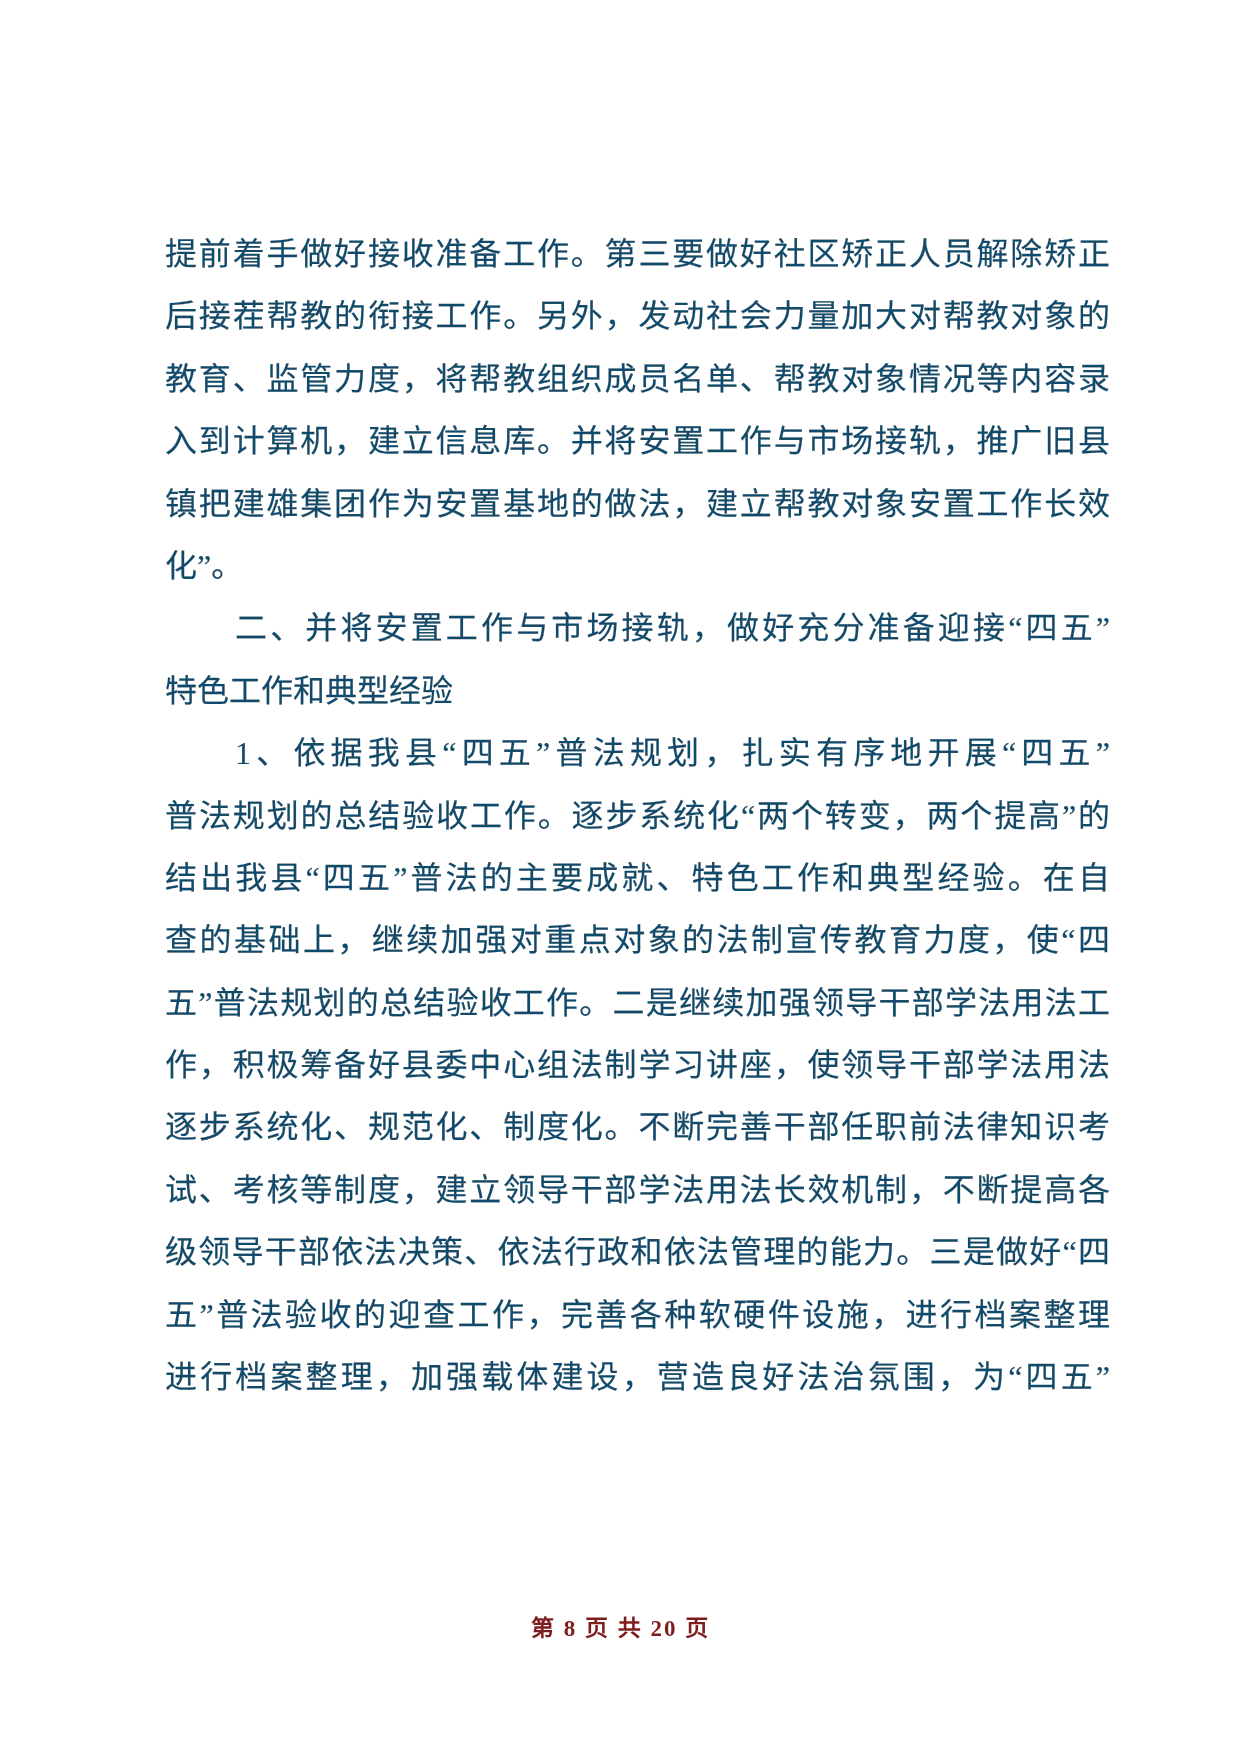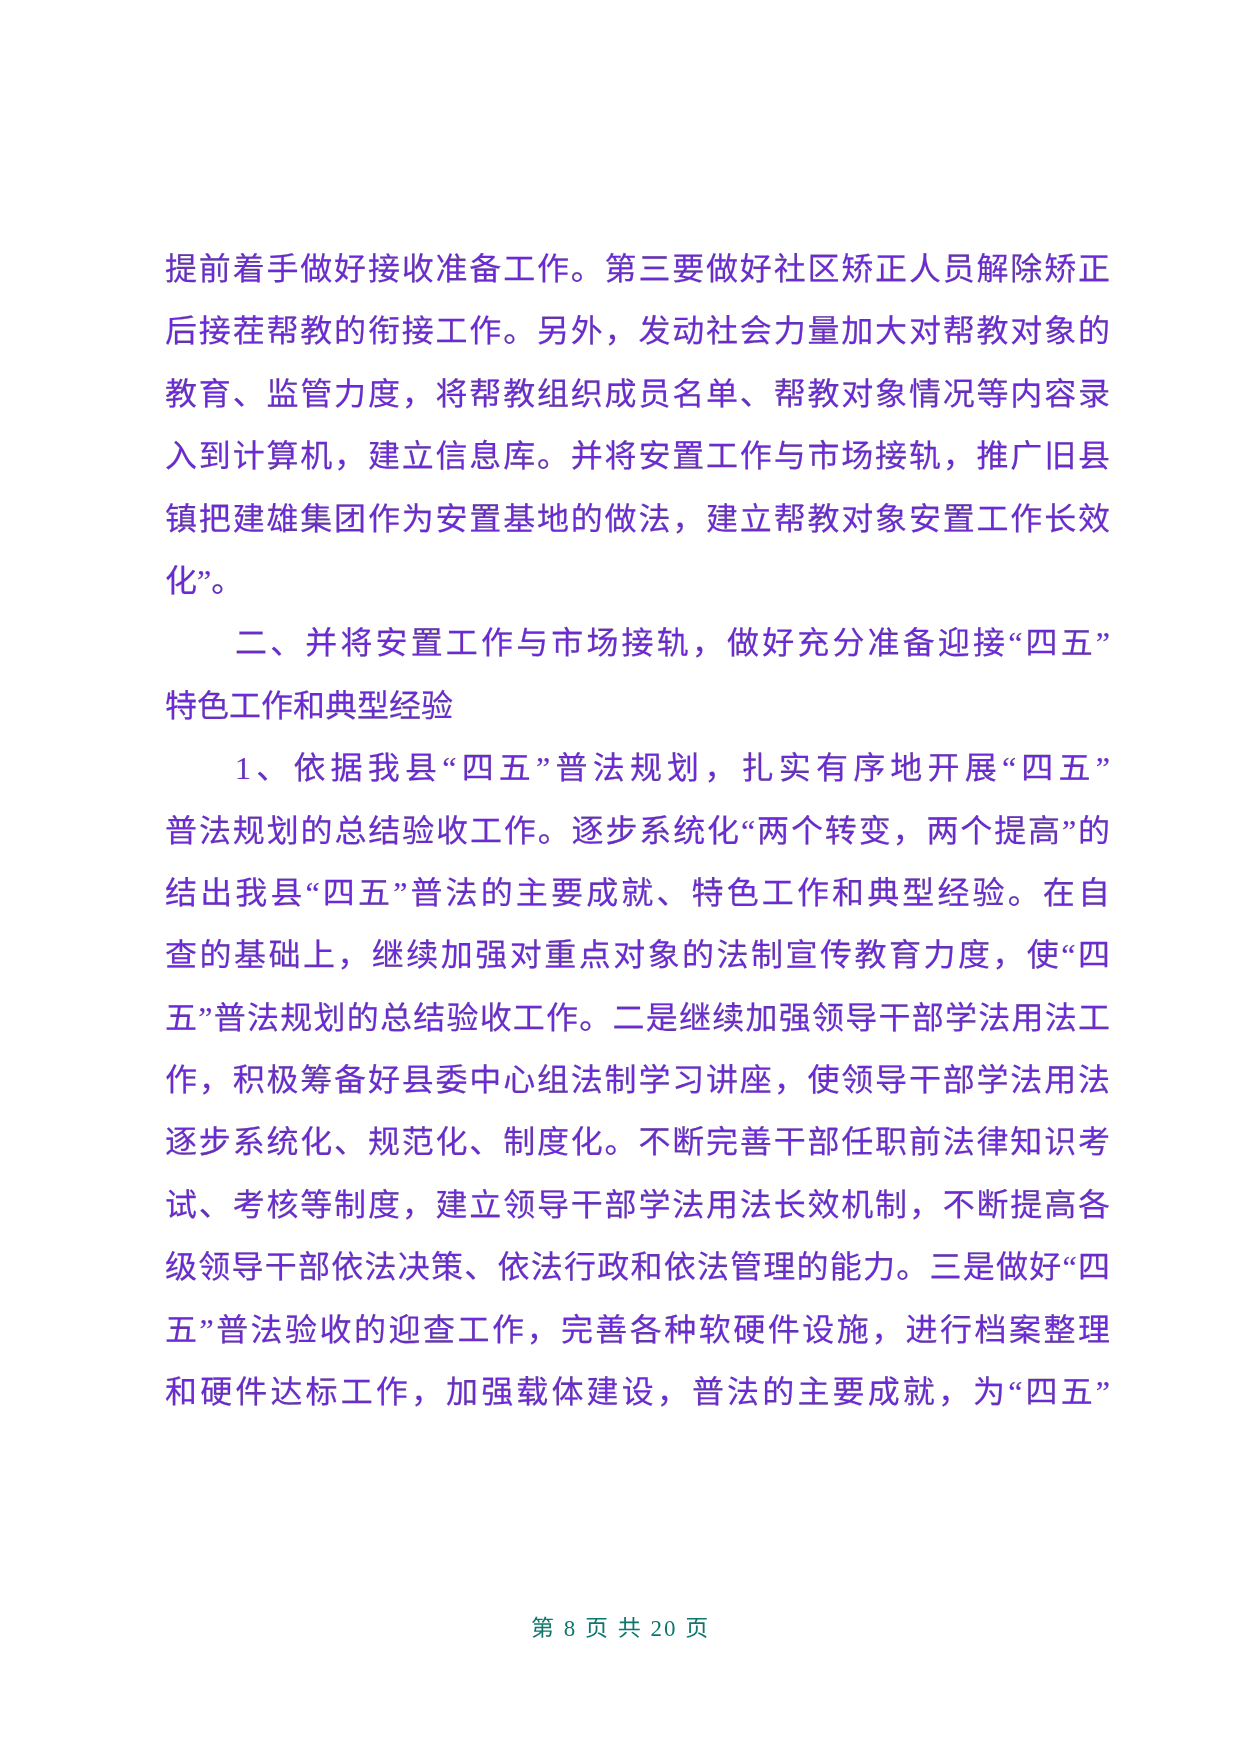--- a/index.html
+++ b/index.html
@@ -17,23 +17,23 @@
   .page {
     position: absolute;
     left: 0; top: 0;
     width: 1241px;
     height: 1754px;
     background: #ffffff;
   }
   .doc {
     position: absolute;
     left: 165px;
-    top: 238px;
+    top: 223px;
     width: 945px;
-    color: #6d28d9;
+    color: #0c4a6e;
   }
   .line {
     height: 62.4px;
     line-height: 62.4px;
     font-size: 32px;
     white-space: normal;
     text-align: left;
     font-weight: 400;
     
     -webkit-text-stroke: 0.2px #555;
@@ -45,22 +45,23 @@
   .line.indent {
     padding-left: 70px;
   }
   .footer {
     position: absolute;
     left: 0;
     top: 1609px;
     width: 1241px;
     text-align: center;
     font-size: 23px;
-    color: #0f766e;
+    color: #7f1d1d;
     letter-spacing: 2px;
+    font-weight: bold;
   }
 </style>
 </head>
 <body>
 
 <div class="page">
   <div class="doc">
       <div class="line just">提前着手做好接收准备工作。第三要做好社区矫正人员解除矫正</div>
       <div class="line just">后接茬帮教的衔接工作。另外，发动社会力量加大对帮教对象的</div>
       <div class="line just">教育、监管力度，将帮教组织成员名单、帮教对象情况等内容录</div>
@@ -72,18 +73,18 @@
       <div class="line just indent">1、依据我县“四五”普法规划，扎实有序地开展“四五”</div>
       <div class="line just">普法规划的总结验收工作。逐步系统化“两个转变，两个提高”的</div>
       <div class="line just">结出我县“四五”普法的主要成就、特色工作和典型经验。在自</div>
       <div class="line just">查的基础上，继续加强对重点对象的法制宣传教育力度，使“四</div>
       <div class="line just">五”普法规划的总结验收工作。二是继续加强领导干部学法用法工</div>
       <div class="line just">作，积极筹备好县委中心组法制学习讲座，使领导干部学法用法</div>
       <div class="line just">逐步系统化、规范化、制度化。不断完善干部任职前法律知识考</div>
       <div class="line just">试、考核等制度，建立领导干部学法用法长效机制，不断提高各</div>
       <div class="line just">级领导干部依法决策、依法行政和依法管理的能力。三是做好“四</div>
       <div class="line just">五”普法验收的迎查工作，完善各种软硬件设施，进行档案整理</div>
-      <div class="line just">和硬件达标工作，加强载体建设，普法的主要成就，为“四五”</div>
+      <div class="line just">进行档案整理，加强载体建设，营造良好法治氛围，为“四五”</div>
     </div>
   <div class="footer">
     <span>第 8 页 共 20 页</span>
   </div>
 </div>
 
 </body></html>

